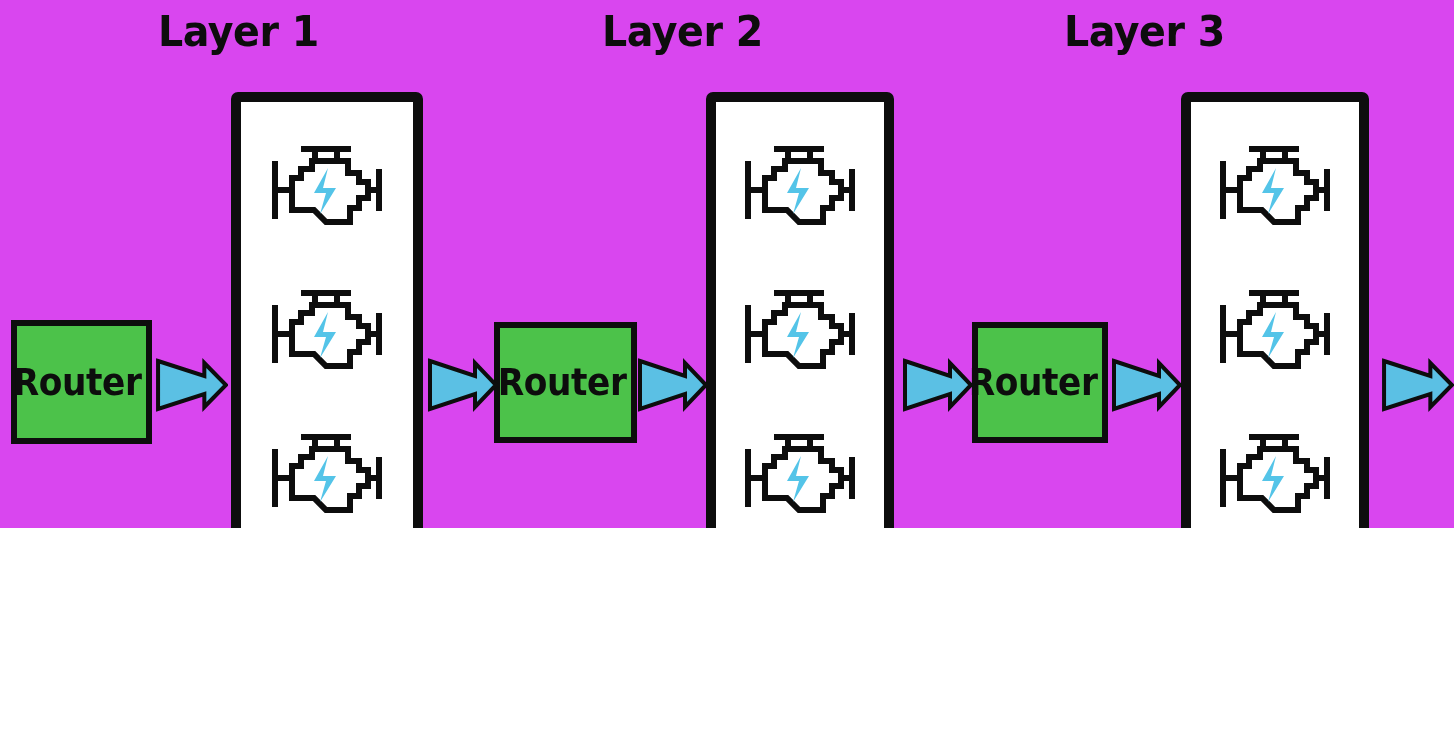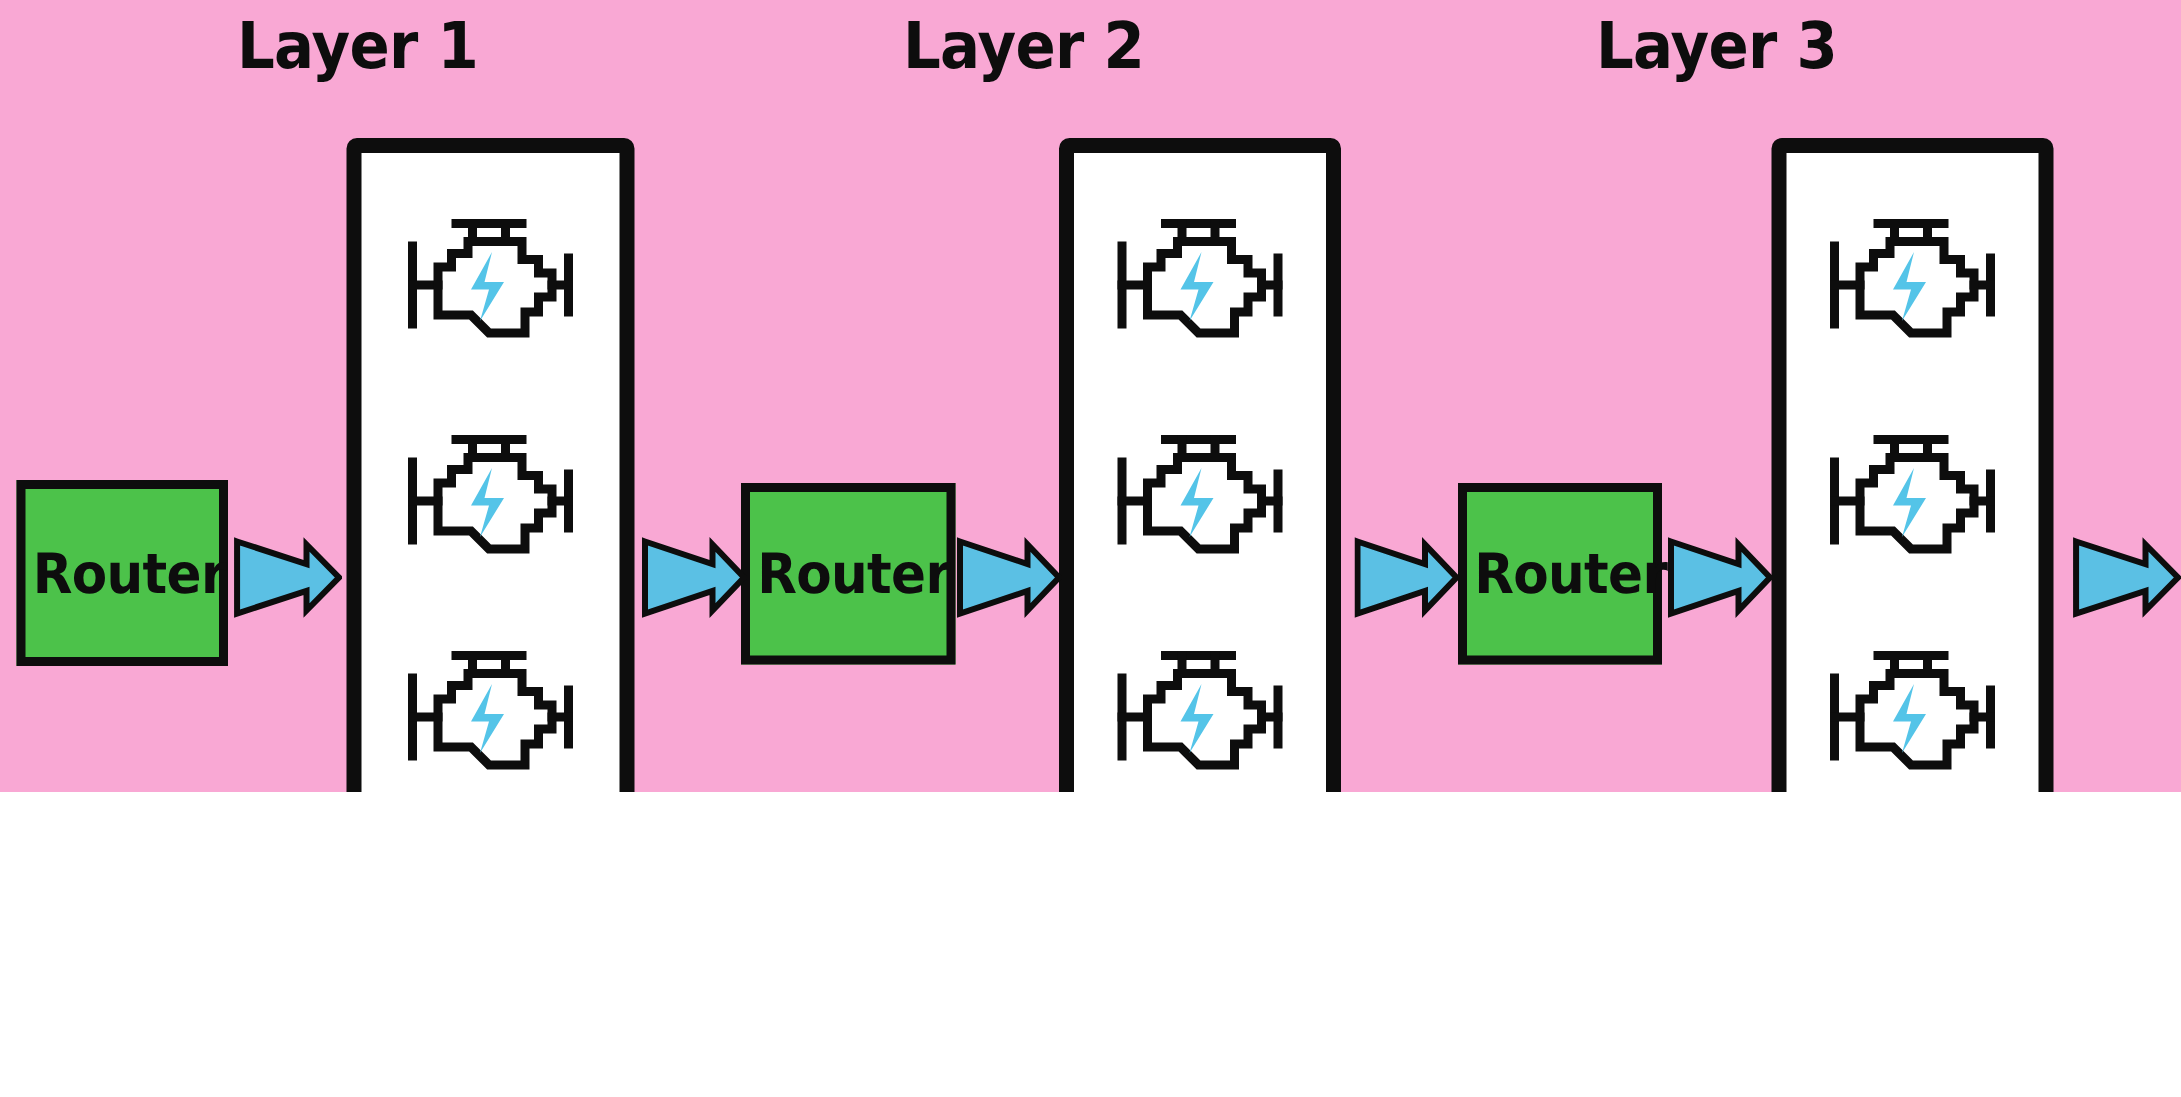--- a/index.html
+++ b/index.html
@@ -54,21 +54,21 @@
   }
 
   
   .router-box {
     position: absolute;
     box-sizing: border-box;
     border: 6px solid #a21caf;
     background: #4cc24a;
     display: flex;
     align-items: center;
-    justify-content: flex-start;
+    justify-content: flex-end;
   }
   .router-label {
     font-family: "DejaVu Sans", sans-serif;
     font-weight: 700;
     font-size: 37px;
     line-height: 1;
     color: #0d0d0d;
     letter-spacing: -0.5px;
     transform: scaleX(0.93);
     white-space: nowrap;
@@ -76,21 +76,21 @@
 
   
   .arrow {
     position: absolute;
     display: block;
   }
 </style>
 </head>
 <body>
 
-<div id="canvas" style="width: 1454px; height: 528px; background: #f9a8d4;">
+<div id="canvas" style="width: 1454px; height: 528px; background: #d946ef;">
     <div class="layer-title" style="left: 152px; top: 10px; width: 148px;">Layer 1</div>
     <div class="layer-title" style="left: 596px; top: 10px; width: 148px;">Layer 2</div>
     <div class="layer-title" style="left: 1058px; top: 10px; width: 148px;">Layer 3</div>
     <div class="layer-box" style="left: 231px; top: 92px; width: 192px; height: 624px; border-color: rgb(13, 13, 13);">
       <div>
         <svg class="engine-icon" viewBox="0 0 118 92" xmlns="http://www.w3.org/2000/svg">
           <g fill="none" stroke="#0d0d0d" stroke-width="6" stroke-linecap="square" stroke-linejoin="miter">
             <path d="M36 7 H80"></path>
             <path d="M47 7 V19"></path>
             <path d="M69 7 V19"></path>

